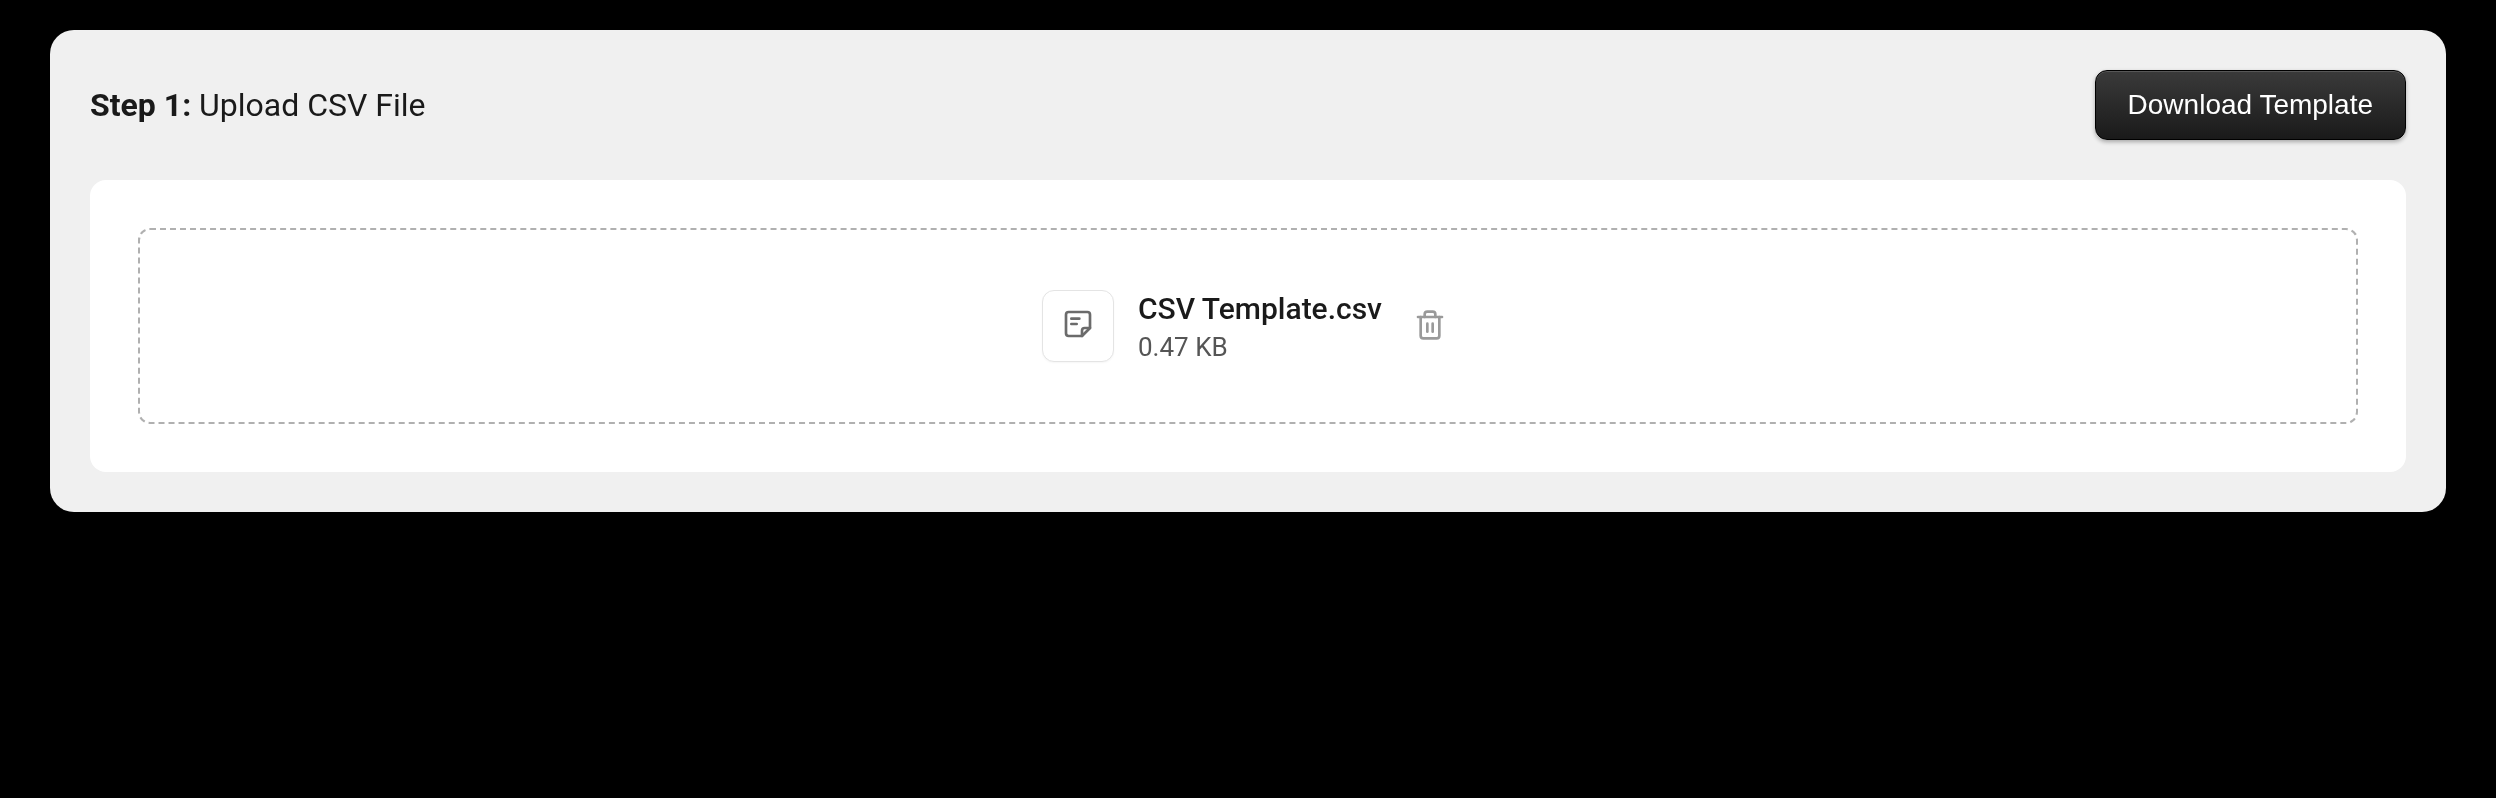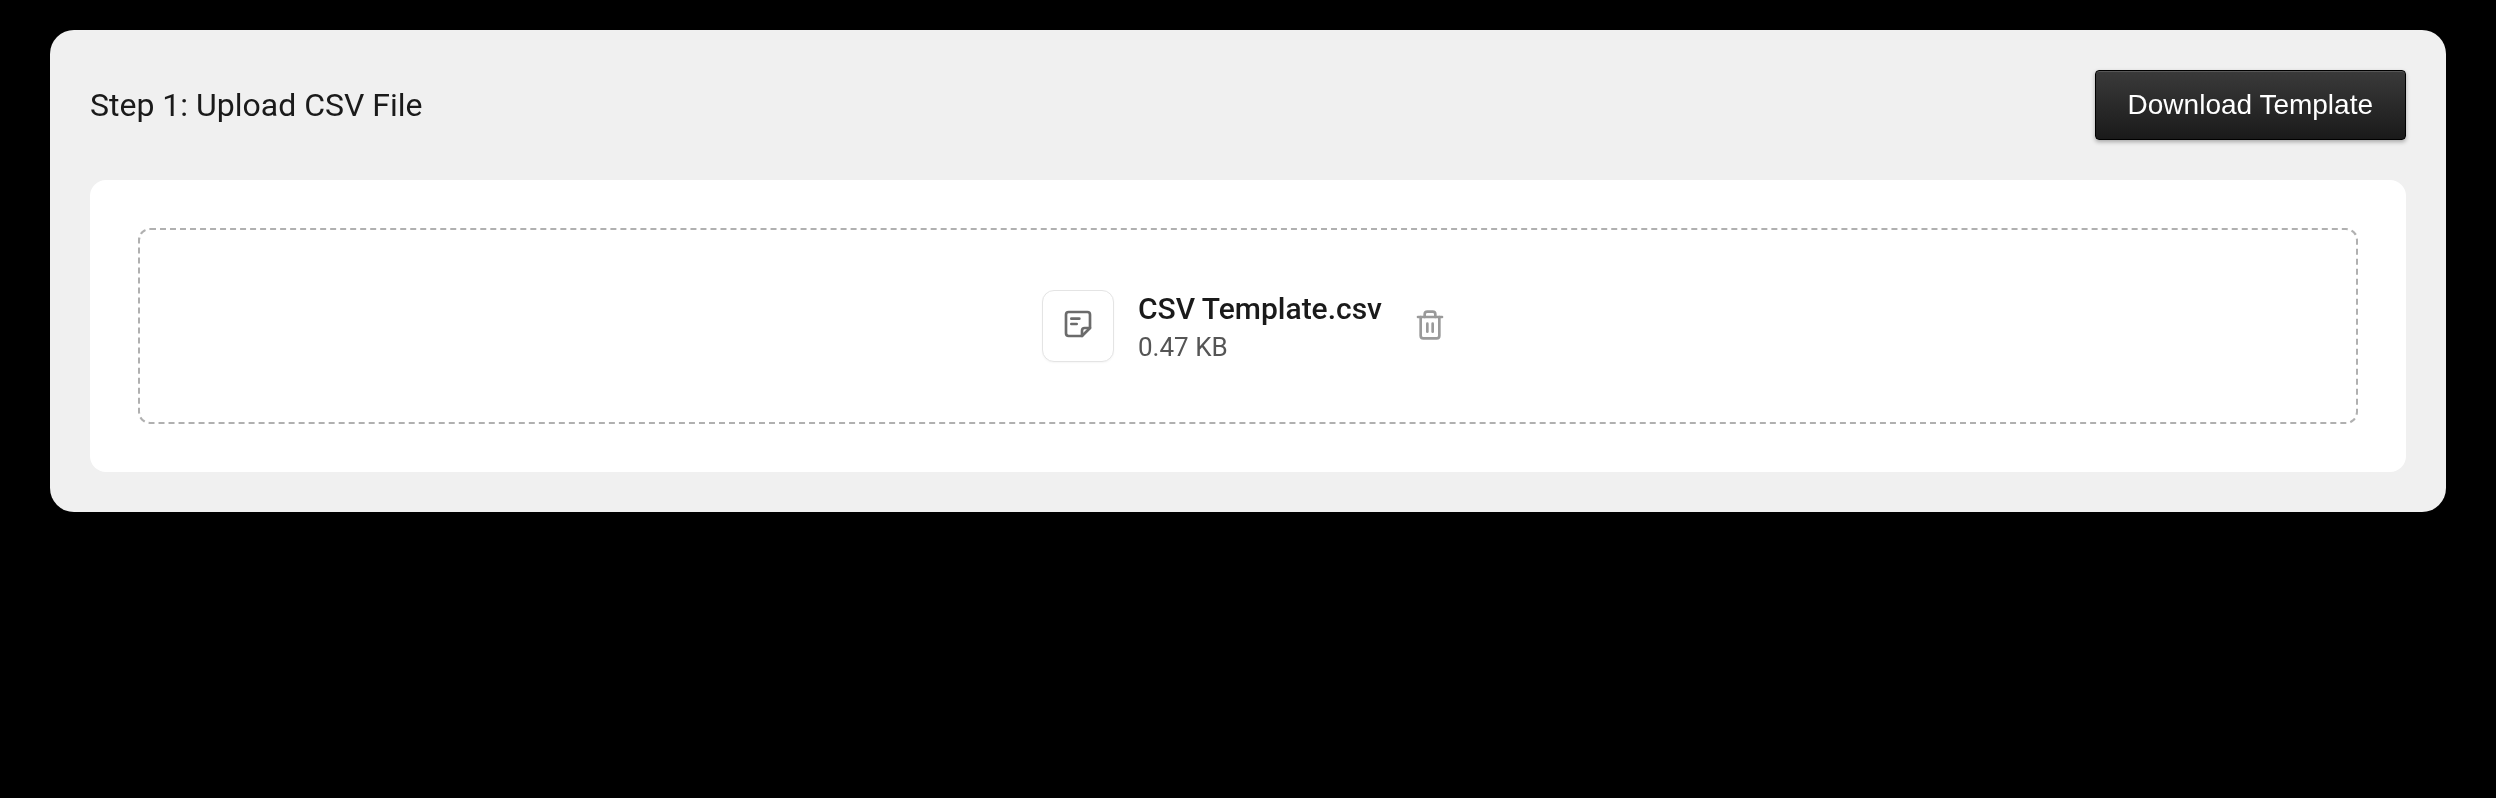--- a/index.html
+++ b/index.html
@@ -34,28 +34,28 @@
       margin-bottom: 40px;
     }
     
     .title {
       font-size: 32px;
       color: #1a1a1a;
       font-weight: 400;
     }
     
     .title .step-label {
-      font-weight: 400;
+      font-weight: 700;
     }
     
     .download-btn {
       background: linear-gradient(180deg, #3a3a3a 0%, #1a1a1a 100%);
       color: #ffffff;
       border: 1px solid #000;
-      border-radius: 4px;
+      border-radius: 12px;
       padding: 18px 32px;
       font-size: 28px;
       font-weight: 500;
       cursor: pointer;
       box-shadow: 0 2px 4px rgba(0,0,0,0.3), inset 0 1px 0 rgba(255,255,255,0.15);
     }
     
     .upload-area {
       background: #ffffff;
       border-radius: 16px;

